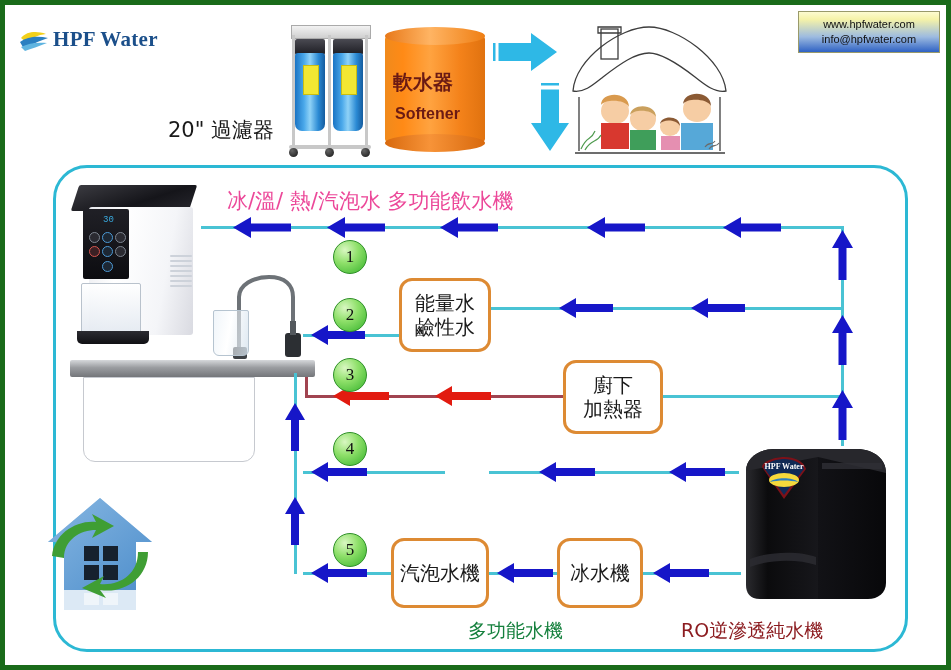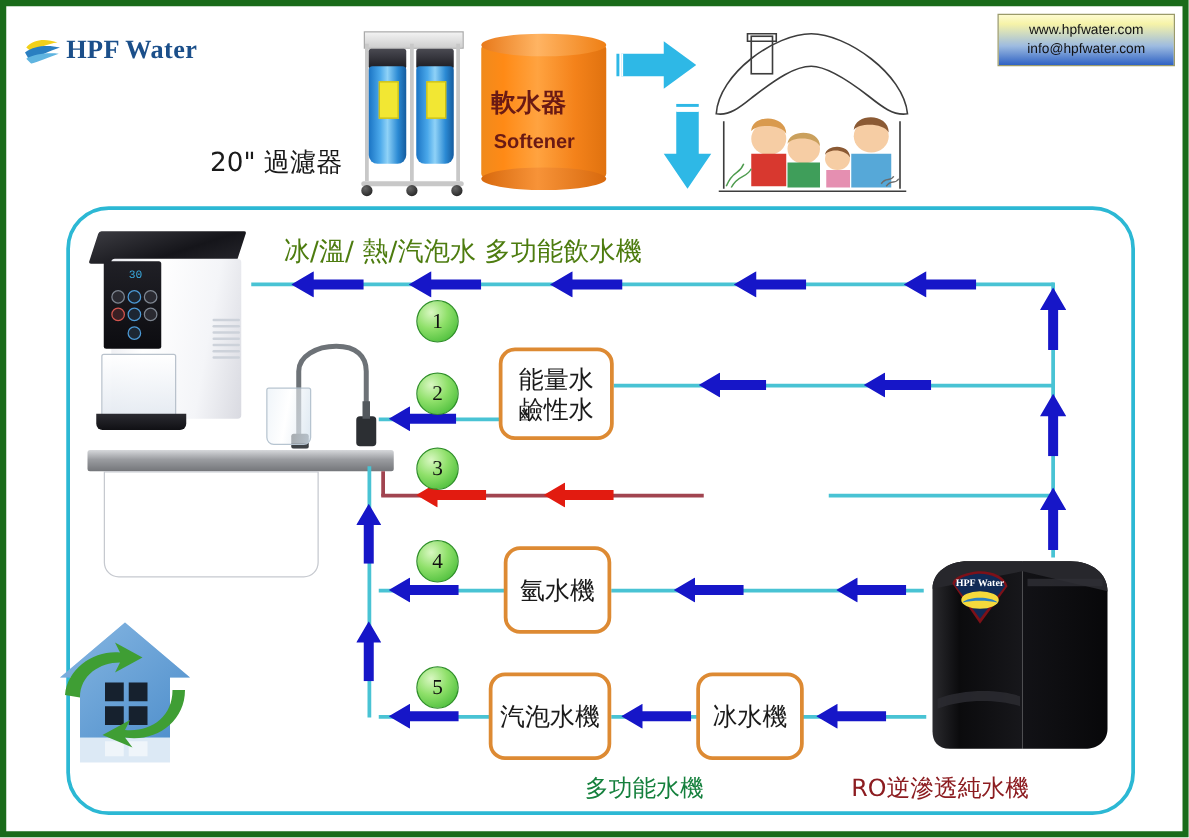--- a/index.html
+++ b/index.html
@@ -22,21 +22,21 @@
   
   #logo{left:14px;top:22px;display:flex;align-items:center;gap:4px;}
   #logo .wave{width:30px;height:22px;}
   #logo .txt{font-family:"Liberation Serif","DejaVu Serif",serif;font-weight:bold;
              font-size:21px;color:#1b4f8a;letter-spacing:.3px;}
 
   .cn{font-family:"DejaVu Sans","Liberation Sans",sans-serif;}
 
   
   #filterlabel{left:163px;top:111px;font-size:21px;color:#1a1a1a;}
-  #title{left:222px;top:182px;font-size:21px;color:#4d7c0f;white-space:nowrap;}
+  #title{left:222px;top:182px;font-size:21px;color:#ec4899;white-space:nowrap;}
   #lbl-multi{left:463px;top:613px;font-size:19px;color:#15803d;}
   #lbl-ro{left:676px;top:613px;font-size:19px;color:#8c1c20;}
 
   
   #softener{left:380px;top:22px;width:100px;height:124px;font-weight:bold;}
   #softener .body{position:absolute;left:0;top:8px;width:100px;height:108px;
         background:linear-gradient(90deg,#f08a1c 0%,#ff8a16 18%,#ffa340 45%,#f4821a 75%,#e0720f 100%);
         border-radius:6px/4px;}
   #softener .top{position:absolute;left:0;top:0px;width:100px;height:18px;border-radius:50%;
         background:linear-gradient(90deg,#e8791a,#ffb463 45%,#ef7f14);}
@@ -408,24 +408,25 @@
   <div class="num" style="left:328px;top:293px;">2</div>
   <div class="num" style="left:328px;top:353px;">3</div>
   <div class="num" style="left:328px;top:427px;">4</div>
   <div class="num" style="left:328px;top:528px;">5</div>
 
   <div class="pbox cn" style="left:394px;top:273px;width:92px;height:74px;">
     <span>能量水</span>
     <span>鹼性水</span>
   </div>
 
-
-  <div class="pbox cn" style="left:398px;top:432px;width:86px;height:70px;">
-    <span>氫水機</span>
-  </div>
+  <div class="pbox cn" style="left:558px;top:355px;width:100px;height:74px;">
+    <span>廚下</span>
+    <span>加熱器</span>
+  </div>
+
 
   <div class="pbox cn" style="left:386px;top:533px;width:98px;height:70px;">
     <span>汽泡水機</span>
   </div>
 
   <div class="pbox cn" style="left:552px;top:533px;width:86px;height:70px;">
     <span>冰水機</span>
   </div>
 
   <div id="lbl-multi" class="abs cn">多功能水機</div>

